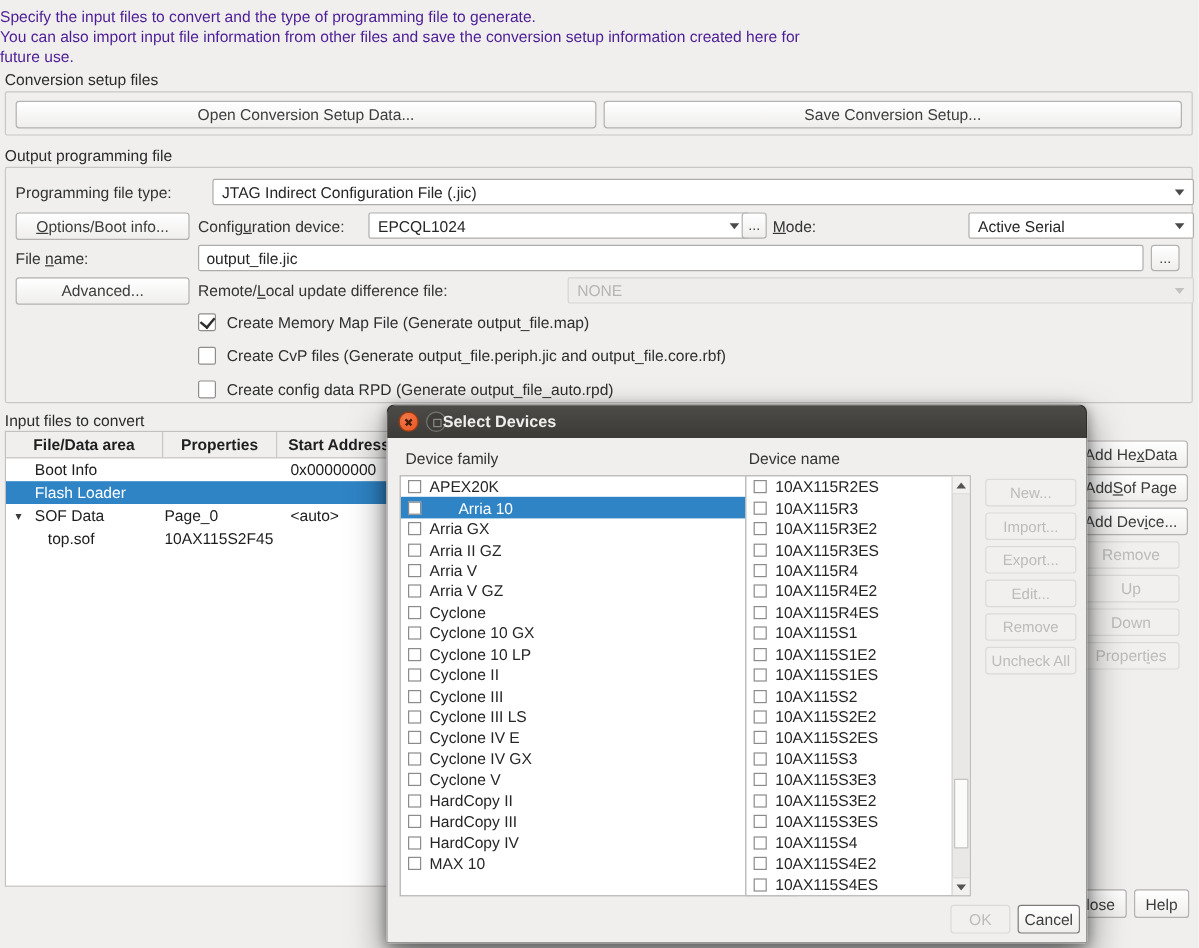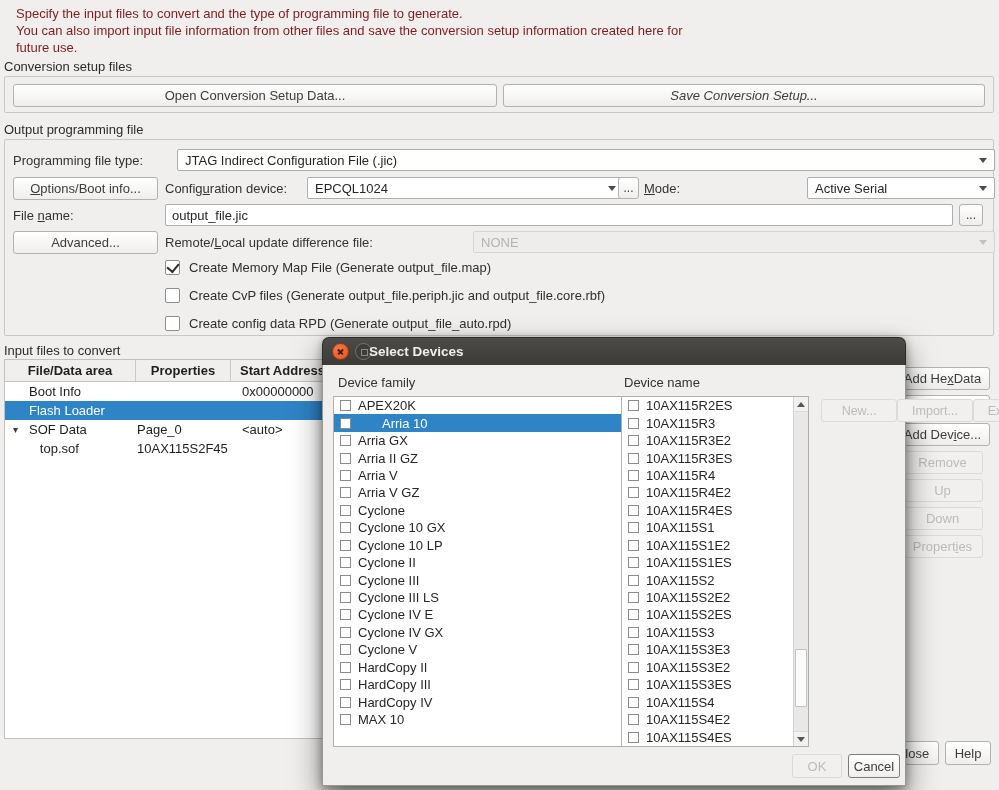--- a/index.html
+++ b/index.html
@@ -19,21 +19,21 @@
          border:4px solid transparent;border-top:5px solid #4a4a4a;}
   .combo.disabled{background:#eeedec;border-color:#d6d5d3;color:#b5b4b3;}
   .combo.disabled::after{border-top-color:#c2c1c0;}
   .textfield{position:absolute;background:#fff;border:1px solid #aeadab;border-radius:2px;
          box-sizing:border-box;font:inherit;color:#262626;padding:0 6px;}
   .sec-label{position:absolute;color:#2b2b2b;}
   .groupbox{position:absolute;border:1px solid #c9c8c6;border-radius:2px;box-sizing:border-box;}
   .flabel{position:absolute;color:#333332;white-space:nowrap;}
 
   
-  .chkrow{display:flex;height:16px;margin-bottom:12px;cursor:default;}
+  .chkrow{display:flex;align-items:center;height:16px;margin-bottom:12px;cursor:default;}
   .chk{width:15px;height:15px;border:1px solid #8e8d8b;background:#fff;border-radius:2px;
        position:relative;margin-right:9px;flex:none;box-sizing:border-box;}
   .checked .chk::after{content:"";position:absolute;left:3px;top:0px;width:6px;height:9px;
        border-right:2px solid #2d2d2d;border-bottom:2px solid #2d2d2d;transform:rotate(40deg);}
 
   
   .table{position:absolute;left:4px;top:359px;width:890px;height:380px;background:#fff;
          border:1px solid #c2c1bf;box-sizing:border-box;}
   .thead{display:flex;height:21px;background:#f0efee;border-bottom:1px solid #c6c5c3;
          font-weight:bold;color:#1f1f1f;align-items:center;}
@@ -94,39 +94,39 @@
   .sb-btn.down{bottom:0;border-top:1px solid #dcdbd9;}
   .tri-up{position:absolute;left:3px;top:5px;border:4px solid transparent;
           border-bottom:5px solid #555;border-top:none;}
   .tri-down{position:absolute;left:3px;top:5px;border:4px solid transparent;
           border-top:5px solid #555;border-bottom:none;}
   .sb-track{position:absolute;left:0;right:0;top:14px;bottom:14px;}
   .sb-thumb{position:absolute;left:1px;right:1px;background:#fbfbfa;border:1px solid #c4c3c1;
           border-radius:1px;box-sizing:border-box;}
   
   .dlg-side-buttons{position:absolute;left:498px;top:34px;width:76px;display:flex;
-          }
+          flex-direction:column;}
   .dlg-side-buttons .btn{position:static;height:23px;margin-bottom:5px;width:76px;flex:none;
           font-size:12.5px;}
 </style>
 </head>
 <body>
 
 <div class="screen">
 
-  <div class="abs" style="left:16px;top:5px;line-height:17px;color:#7f1d1d;">
+  <div class="abs" style="left:0;top:5px;line-height:17px;color:#4c1d95;">
     <div>Specify the input files to convert and the type of programming file to generate.</div>
     <div>You can also import input file information from other files and save the conversion setup information created here for</div>
     <div>future use.</div>
   </div>
 
   <div class="sec-label" style="left:4px;top:59px;">Conversion setup files</div>
   <div class="groupbox" style="left:4px;top:76px;width:990px;height:37px;">
     <button class="btn" style="left:8px;top:7px;width:484px;height:23px;">Open Conversion Setup Data...</button>
-    <button class="btn" style="left:498px;top:7px;width:482px;height:23px;font-style:italic;">Save Conversion Setup...</button>
+    <button class="btn" style="left:498px;top:7px;width:482px;height:23px;">Save Conversion Setup...</button>
   </div>
 
   <div class="sec-label" style="left:4px;top:122px;">Output programming file</div>
   <div class="groupbox" style="left:4px;top:139px;width:990px;height:197px;">
 
     <div class="flabel" style="left:8px;top:13px;">Programming file type:</div>
     <div class="combo" style="left:160px;top:9px;width:818px;height:22px;">
       <span>JTAG Indirect Configuration File (.jic)</span>
     </div>
 

